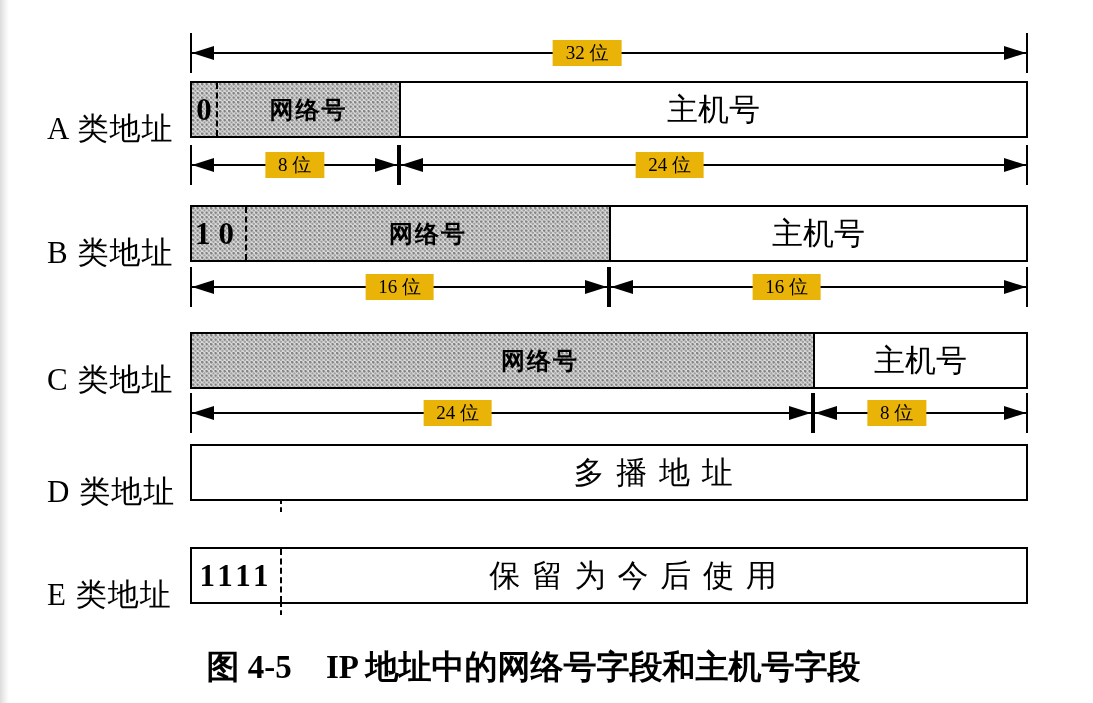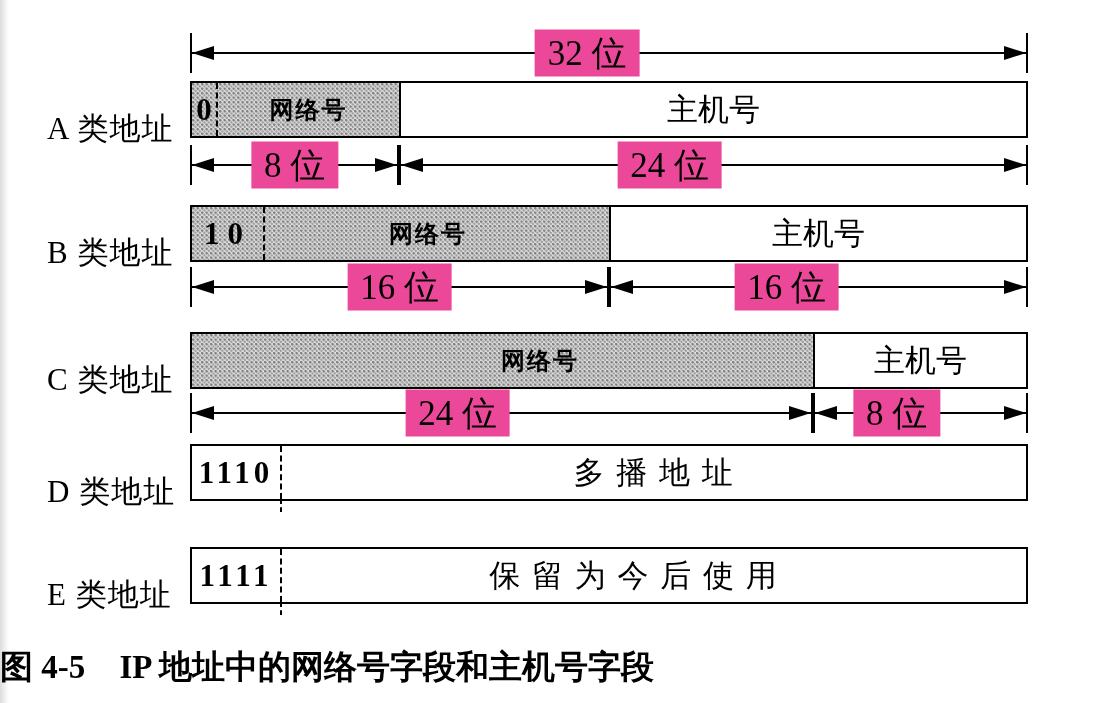--- a/index.html
+++ b/index.html
@@ -51,25 +51,25 @@
   .dim { position:absolute; height:40px; }
   .dim-line { position:absolute; left:1px; right:1px; top:19px; height:2px; background:#000; }
   .tick { position:absolute; top:0; bottom:0; width:2px; background:#000; }
   .tick-l { left:0; } .tick-r { right:0; }
   .ah { position:absolute; top:13px; width:0; height:0;
         border-top:7px solid transparent; border-bottom:7px solid transparent; }
   .ah-l { left:2px;  border-right:22px solid #000; }
   .ah-r { right:2px; border-left:22px solid #000; }
   .dim-label {
     position:absolute; left:50%; top:50%; transform:translate(-50%,-50%);
-    background:#ec4899; padding:0 13px; font-size:35px; white-space:nowrap;
+    background:#eab308; padding:0 13px; font-size:19px; white-space:nowrap;
   }
   
   .caption {
-    position:absolute; left:0; right:26px; top:645px; text-align:left;
+    position:absolute; left:0; right:26px; top:645px; text-align:center;
     font-size:33px; font-weight:700; white-space:nowrap;
   }
   .cap-num { margin-right:26px; }
 </style>
 </head>
 <body>
 
 <div class="page">
   <div class="scan-gutter"></div>
 
@@ -110,21 +110,21 @@
     <span class="tick tick-l"></span>
     <span class="tick tick-r"></span>
     <span class="dim-line"></span>
     <span class="ah ah-l"></span>
     <span class="ah ah-r"></span>
     <span class="dim-label" style="margin-left:-44px">24 位</span>
   </div>
 
   <div class="addrbox" style="top:205px">
     <div class="seg net shaded" style="width:417px;padding-left:55px">
-      <span class="prefix-cell" style="width:73px;letter-spacing:8px">10</span>
+      <span class="prefix-cell" style="width:55px;letter-spacing:8px">10</span>
       <span class="net-label">网络号</span>
     </div>
     <div class="seg host" style="left:417px">
       <span>主机号</span>
     </div>
   </div>
 
   <div class="dim" style="left:190px;top:267px;width:419px">
     <span class="tick tick-l"></span>
     <span class="tick tick-r"></span>
@@ -162,21 +162,20 @@
   <div class="dim" style="left:813px;top:393px;width:215px">
     <span class="tick tick-l"></span>
     <span class="tick tick-r"></span>
     <span class="dim-line"></span>
     <span class="ah ah-l"></span>
     <span class="ah ah-r"></span>
     <span class="dim-label" style="margin-left:-24px">8 位</span>
   </div>
 
   <div class="addrbox" style="top:444px">
-    <div class="prefix-cell" style="width:90px;letter-spacing:4px">1110</div>
     <span class="dash-tail" style="left:88px"></span>
     <div class="seg rest" style="left:90px">
       <span>多 播 地 址</span>
     </div>
   </div>
 
   <div class="addrbox" style="top:547px">
     <div class="prefix-cell" style="width:90px;letter-spacing:4px">1111</div>
     <span class="dash-tail" style="left:88px"></span>
     <div class="seg rest" style="left:90px;padding-right:40px">

